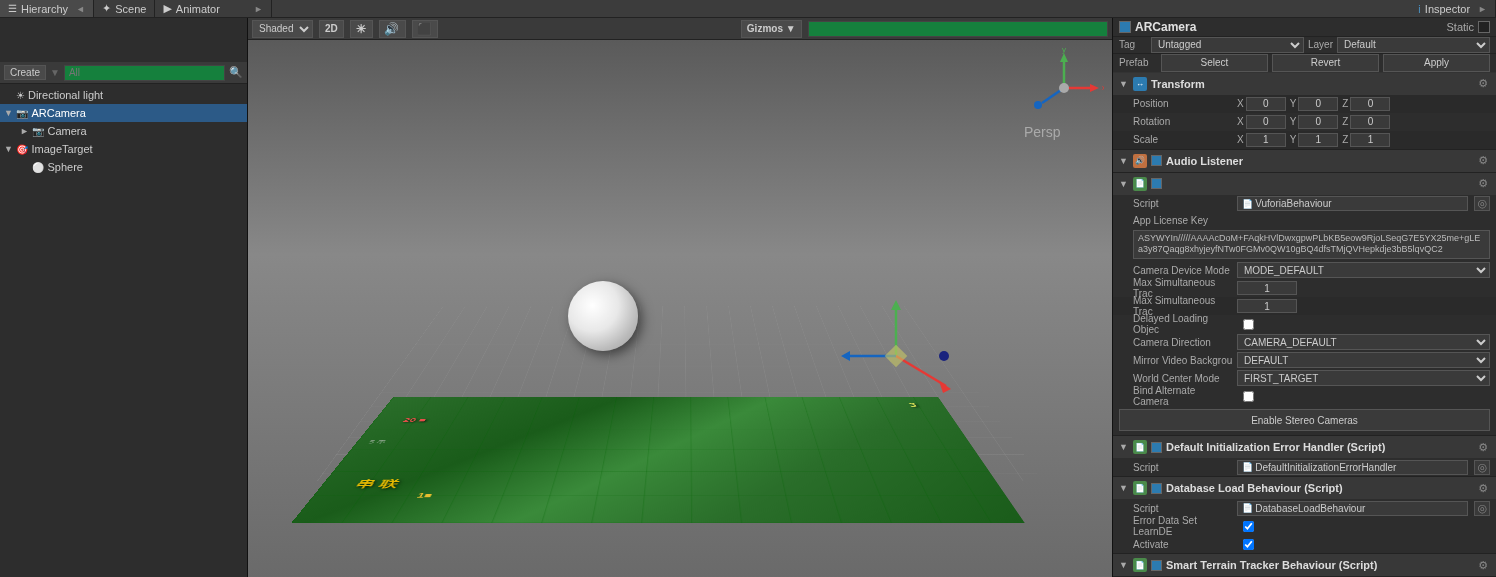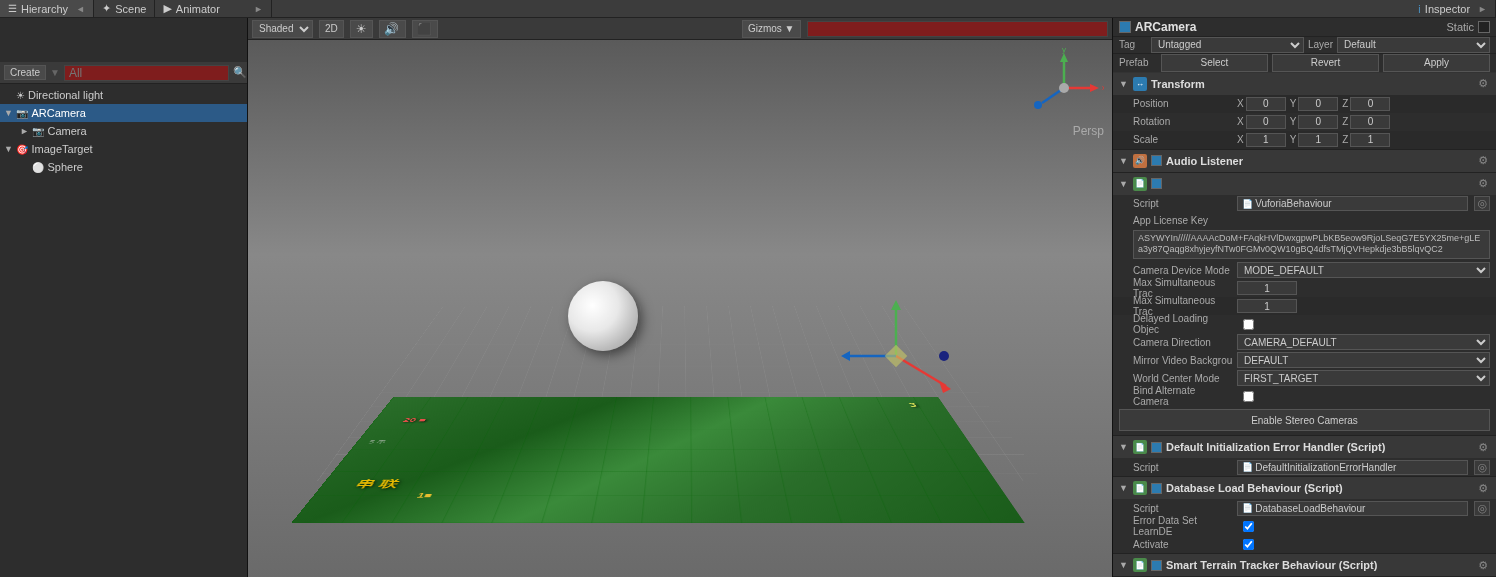--- a/index.html
+++ b/index.html
@@ -72,24 +72,24 @@
       font-size: 10px;
       padding: 1px 5px;
       cursor: pointer;
     }
     .separator {
       color: #666;
       font-size: 10px;
     }
     .search-box {
       flex: 1;
-      background: #7f1d1d;
+      background: #15803d;
       border: 1px solid #444;
       color: #ccc;
-      font-size: 12px;
+      font-size: 10px;
       padding: 1px 4px;
       height: 16px;
     }
     .hierarchy-list {
       flex: 1;
       padding: 2px 0;
       overflow-y: auto;
     }
     .hier-item {
       display: flex;
@@ -139,20 +139,21 @@
       padding: 0 2px;
     }
     .toolbar-btn {
       background: #4a4a4a;
       border: 1px solid #555;
       color: #ccc;
       font-size: 10px;
       padding: 1px 5px;
       cursor: pointer;
       height: 18px;
+      font-weight: bold;
     }
     .scene-view {
       flex: 1;
       position: relative;
       overflow: hidden;
       background: #4a4a4a;
     }
     .scene-bg {
       width: 100%;
       height: 100%;
@@ -636,21 +637,21 @@
 
             <line x1="40" y1="40" x2="70" y2="40" stroke="#e53935" stroke-width="2.5"></line>
             <polygon points="75,40 66,36 66,44" fill="#e53935"></polygon>
 
             <line x1="40" y1="40" x2="18" y2="55" stroke="#1565c0" stroke-width="2.5"></line>
             <circle cx="14" cy="57" r="4" fill="#1565c0"></circle>
             <text x="78" y="42" font-size="7" fill="#e53935">x</text>
 
             <circle cx="40" cy="40" r="5" fill="#aaa"></circle>
           </svg>
-          <div style="text-align:right;color:#aaa;font-size:12px;margin-top:-6px;">Persp</div>
+          <div style="text-align:left;color:#aaa;font-size:14px;margin-top:-6px;">Persp</div>
         </div>
 
         <div class="gizmo-arrows">
           <svg class="svg-transform" viewBox="0 0 120 120">
 
             <line x1="60" y1="60" x2="60" y2="10" stroke="#4caf50" stroke-width="2.5"></line>
             <polygon points="60,4 55,14 65,14" fill="#4caf50"></polygon>
 
             <line x1="60" y1="60" x2="110" y2="90" stroke="#e53935" stroke-width="2.5"></line>
             <polygon points="115,93 103,85 107,97" fill="#e53935"></polygon>

